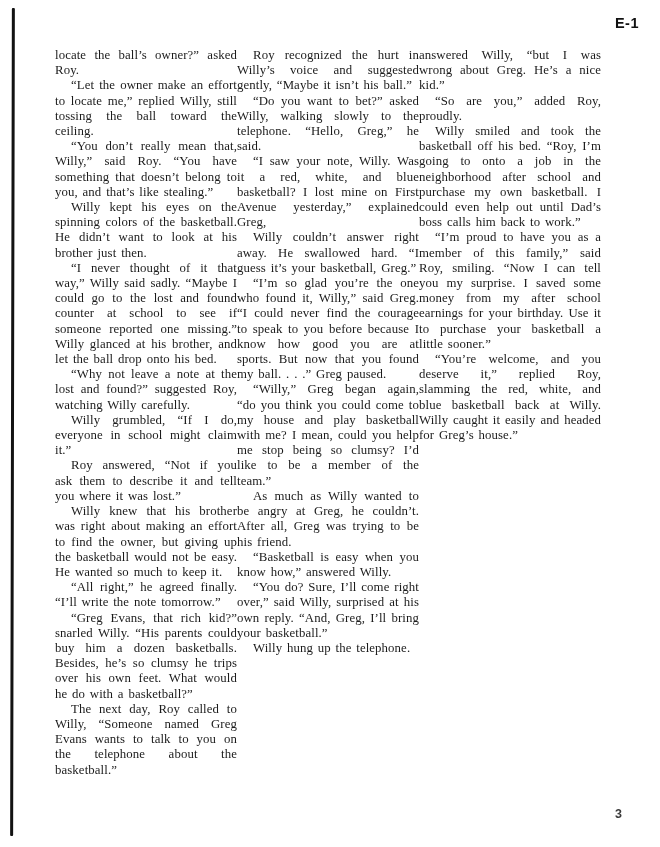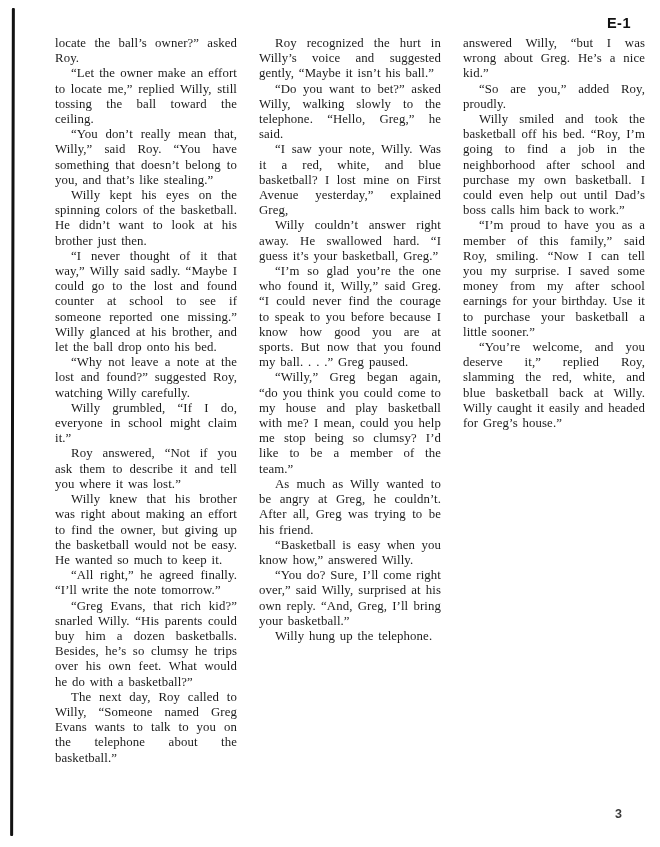--- a/index.html
+++ b/index.html
@@ -18,35 +18,34 @@
     top: 8px;
     width: 2.5px;
     height: 828px;
     background: #121212;
     transform: rotate(0.12deg);
     border-radius: 1px;
   }
   .header-label {
     position: absolute;
     top: 15px;
-    right: 29px;
+    right: 21px;
     font-family: "Liberation Sans", sans-serif;
     font-weight: 700;
     font-size: 14.5px;
     letter-spacing: 0.5px;
     color: #111;
     margin-left: 44px;
   }
   .columns {
     position: absolute;
     left: 55px;
-    top: 36px;
+    top: 48px;
     width: 590px;
     display: flex;
-    gap: 22px;
   }
   .col { width: 182px; }
   .col p {
     margin: 0;
     font-size: 12.8px;
     line-height: 15.2px;
     text-align: justify;
     word-spacing: 1.5px;
     letter-spacing: 0.1px;
   }
@@ -90,19 +89,19 @@
         <p class="indent">“I’m so glad you’re the one who found it, Willy,” said Greg. “I could never find the courage to speak to you before because I know how good you are at sports. But now that you found my ball. . . .” Greg paused.</p>
         <p class="indent">“Willy,” Greg began again, “do you think you could come to my house and play basketball with me? I mean, could you help me stop being so clumsy? I’d like to be a member of the team.”</p>
         <p class="indent">As much as Willy wanted to be angry at Greg, he couldn’t. After all, Greg was trying to be his friend.</p>
         <p class="indent">“Basketball is easy when you know how,” answered Willy.</p>
         <p class="indent">“You do? Sure, I’ll come right over,” said Willy, surprised at his own reply. “And, Greg, I’ll bring your basketball.”</p>
         <p class="indent">Willy hung up the telephone.</p>
       </div>
     <div class="col">
         <p>answered Willy, “but I was wrong about Greg. He’s a nice kid.”</p>
         <p class="indent">“So are you,” added Roy, proudly.</p>
-        <p class="indent">Willy smiled and took the basketball off his bed. “Roy, I’m going to find a job in the neighborhood after school and purchase my own basketball. I could even help out until Dad’s boss calls him back to work.”</p>
+        <p class="indent">Willy smiled and took the basketball off his bed. “Roy, I’m going to onto a job in the neighborhood after school and purchase my own basketball. I could even help out until Dad’s boss calls him back to work.”</p>
         <p class="indent">“I’m proud to have you as a member of this family,” said Roy, smiling. “Now I can tell you my surprise. I saved some money from my after school earnings for your birthday. Use it to purchase your basketball a little sooner.”</p>
         <p class="indent">“You’re welcome, and you deserve it,” replied Roy, slamming the red, white, and blue basketball back at Willy. Willy caught it easily and headed for Greg’s house.”</p>
       </div>
   </div>
   <div class="page-number">3</div>
 </div>
 
 </body></html>

